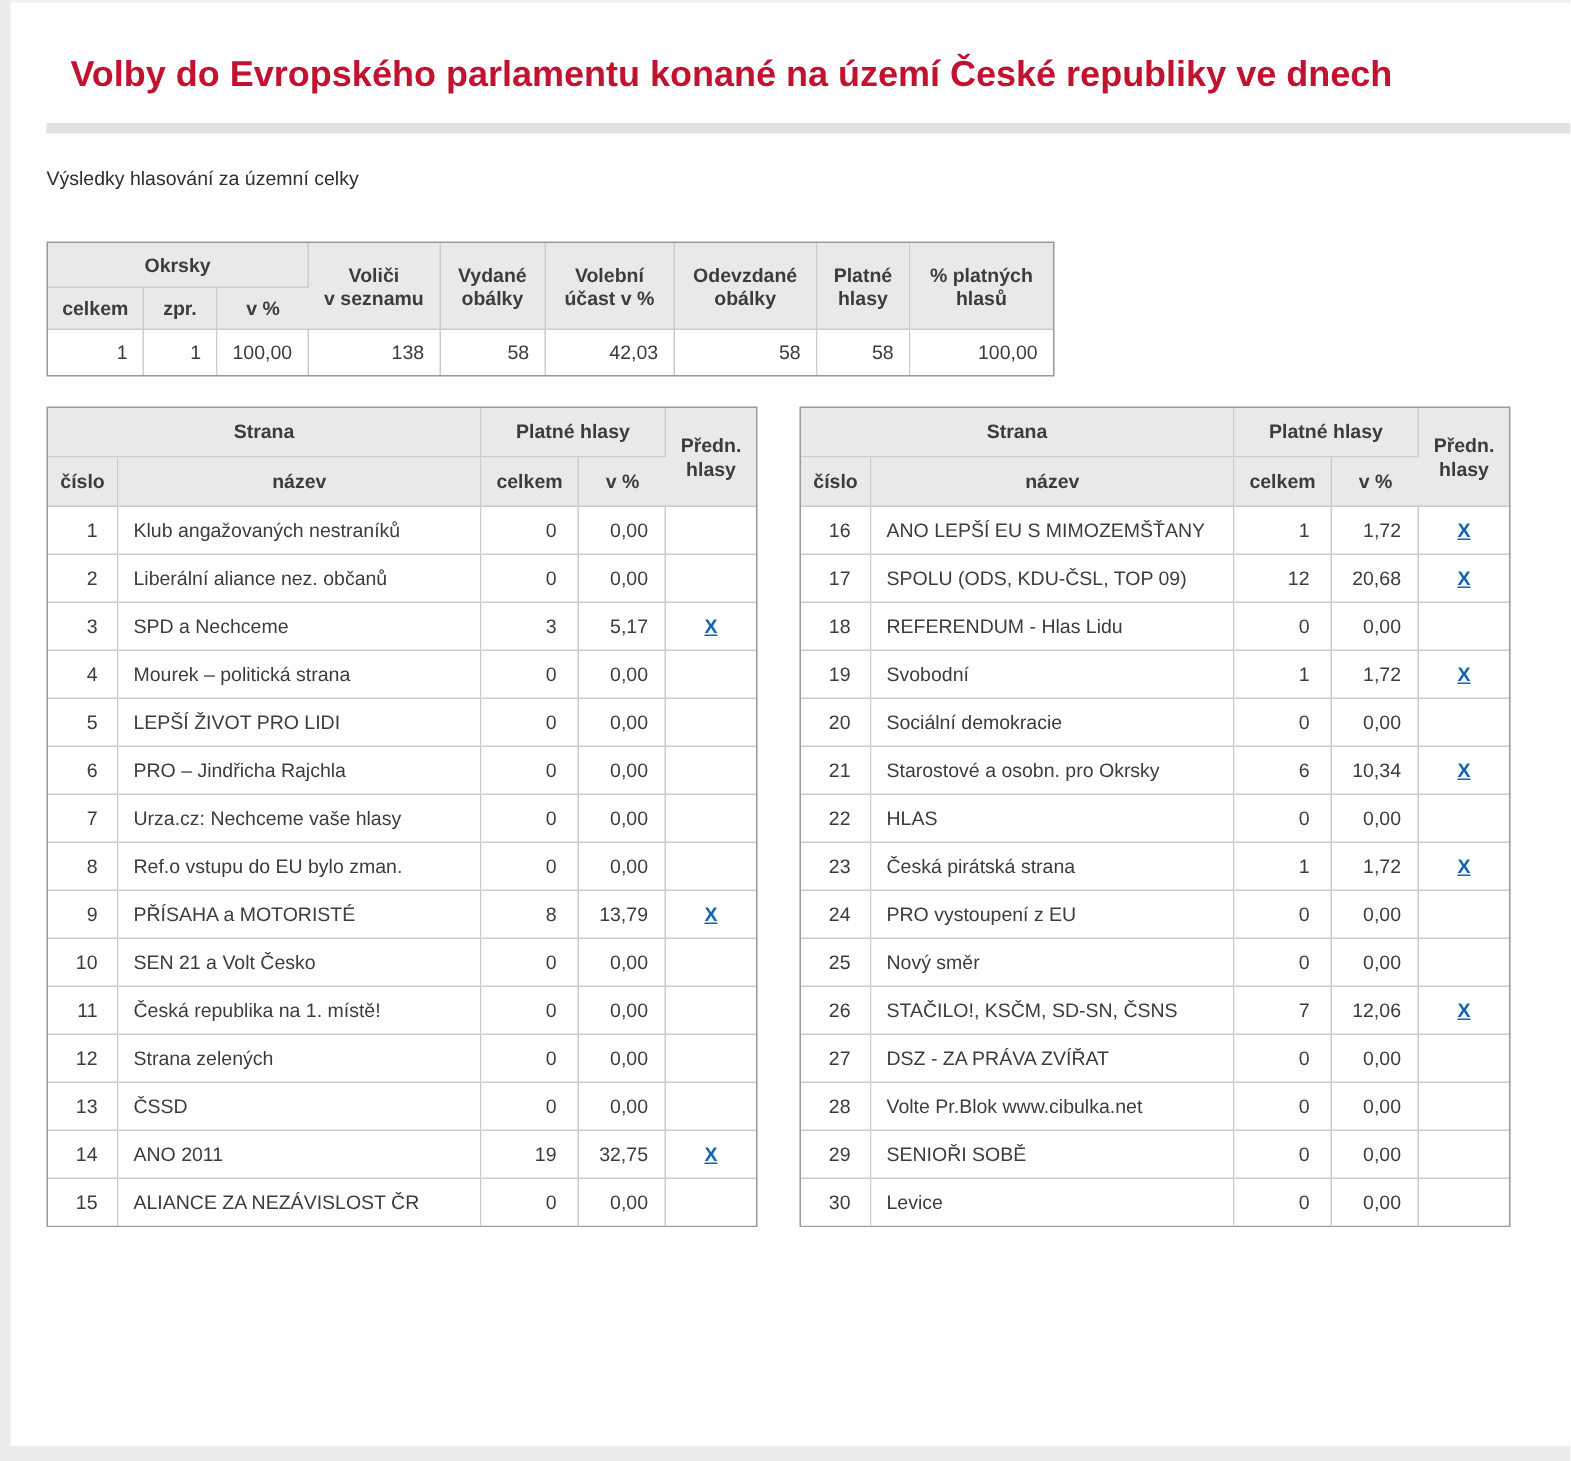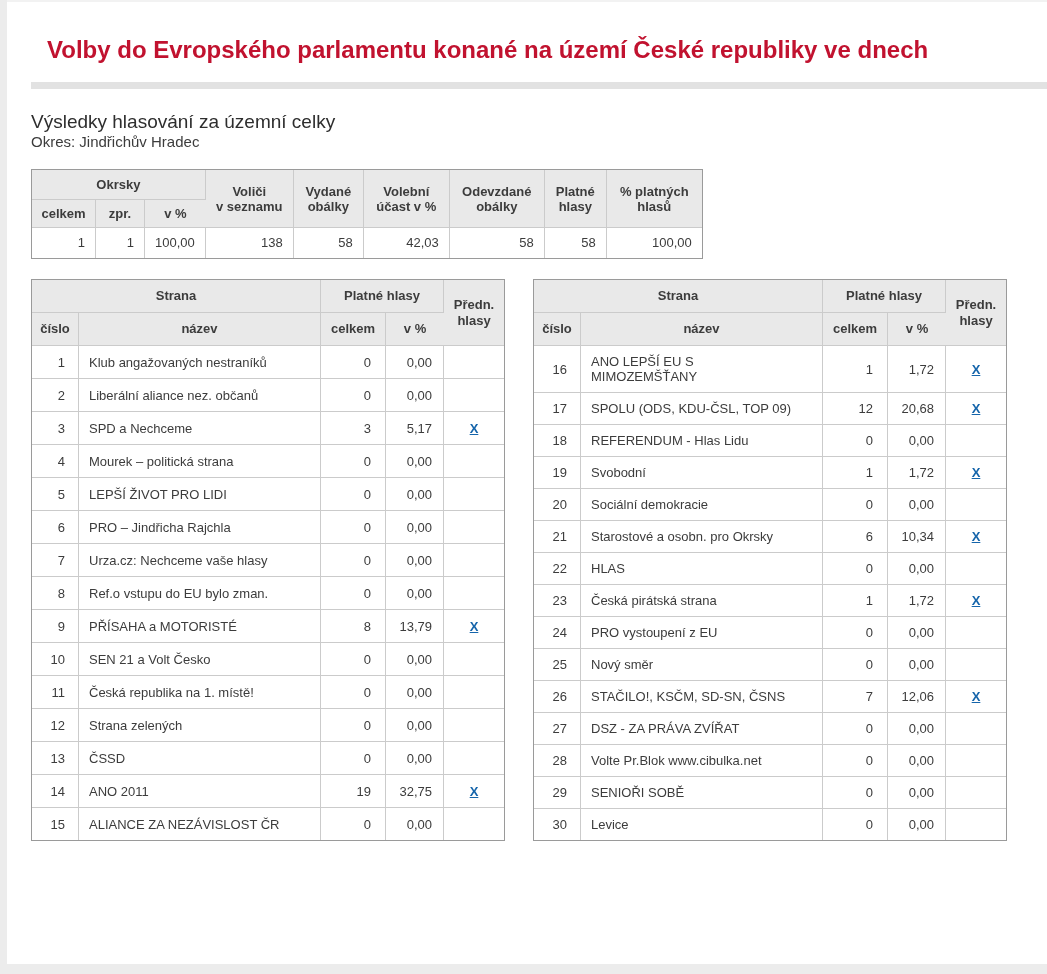--- a/index.html
+++ b/index.html
@@ -24,45 +24,45 @@
 
   h1.page-title{
     margin:16px;padding-top:17px;
     font-size:24px;line-height:33px;font-weight:700;
     color:var(--title_red);
   }
   h1.page-title span{display:block;}
 
   .divider{height:7px;background:#e2e2e2;margin-top:13px;margin-right:0;}
 
-  h2.subtitle{margin:22px 0 0;font-size:19px;font-weight:400;color:#2e2e2e;}
+  h2.subtitle{margin:22px 0 0;font-size:13px;font-weight:400;color:#2e2e2e;}
 
   p.region-line{margin:0;font-size:15px;color:var(--text_dark);}
   p.region-line.first{margin-top:27px;}
   p.region-line + p.region-line{margin-top:28px;}
 
   table{border-collapse:separate;border-spacing:0;font-size:13px;color:var(--text_dark);}
   table{border:1px solid var(--border_dark);}
   th,td{border-right:1px solid var(--border_light);border-bottom:1px solid var(--border_light);}
   th:last-child,td:last-child{border-right:none;}
   tr.last-row td{border-bottom:none;}
   th{background:var(--header_bg);font-weight:700;text-align:center;white-space:pre-line;}
   td{background:#fff;}
 
-  .summary-table{margin-top:19px;table-layout:fixed;}
+  .summary-table{margin-top:35px;table-layout:fixed;}
   .summary-table th{padding:7px 4px;line-height:15px;vertical-align:middle;}
   .summary-table .sub th{padding:6px 4px;}
   .summary-table td{padding:7px 10px 8px;text-align:right;}
 
   .party-wrap{display:flex;gap:28px;margin-top:20px;border-radius:18px;}
   .party-table{table-layout:fixed;}
   .party-table th{padding:8px 4px;line-height:16px;vertical-align:middle;}
   .party-table td{padding:8px 0;line-height:15px;vertical-align:middle;}
   .party-table td.td-num{text-align:right;padding-right:13px;}
-  .party-table td.td-name{text-align:left;padding-left:10px;padding-right:20px;}
+  .party-table td.td-name{text-align:left;padding-left:10px;padding-right:8px;}
   .party-table td.td-total{text-align:right;padding-right:14px;}
   .party-table td.td-pct{text-align:right;padding-right:11px;}
   .party-table td.td-predn{text-align:center;}
   .party-table a{color:var(--link_blue);font-weight:700;text-decoration:underline;}
 </style>
 </head>
 <body>
 
 <div class="edge-top"></div>
 <div class="edge-left"></div>
@@ -70,21 +70,20 @@
 <div class="content">
 
   <h1 class="page-title">
     <span>Volby do Evropského parlamentu konané na území České republiky ve dnech</span>
   </h1>
 
   <div class="divider"></div>
 
   <h2 class="subtitle">Výsledky hlasování za územní celky</h2>
 
-  <p class="region-line">Okres: Jindřichův Hradec</p>
 
   <table class="summary-table">
     <colgroup>
       <col style="width:64px">
         <col style="width:49px">
         <col style="width:58px">
       <col style="width:88px">
         <col style="width:70px">
         <col style="width:86px">
       <col style="width:95px">

